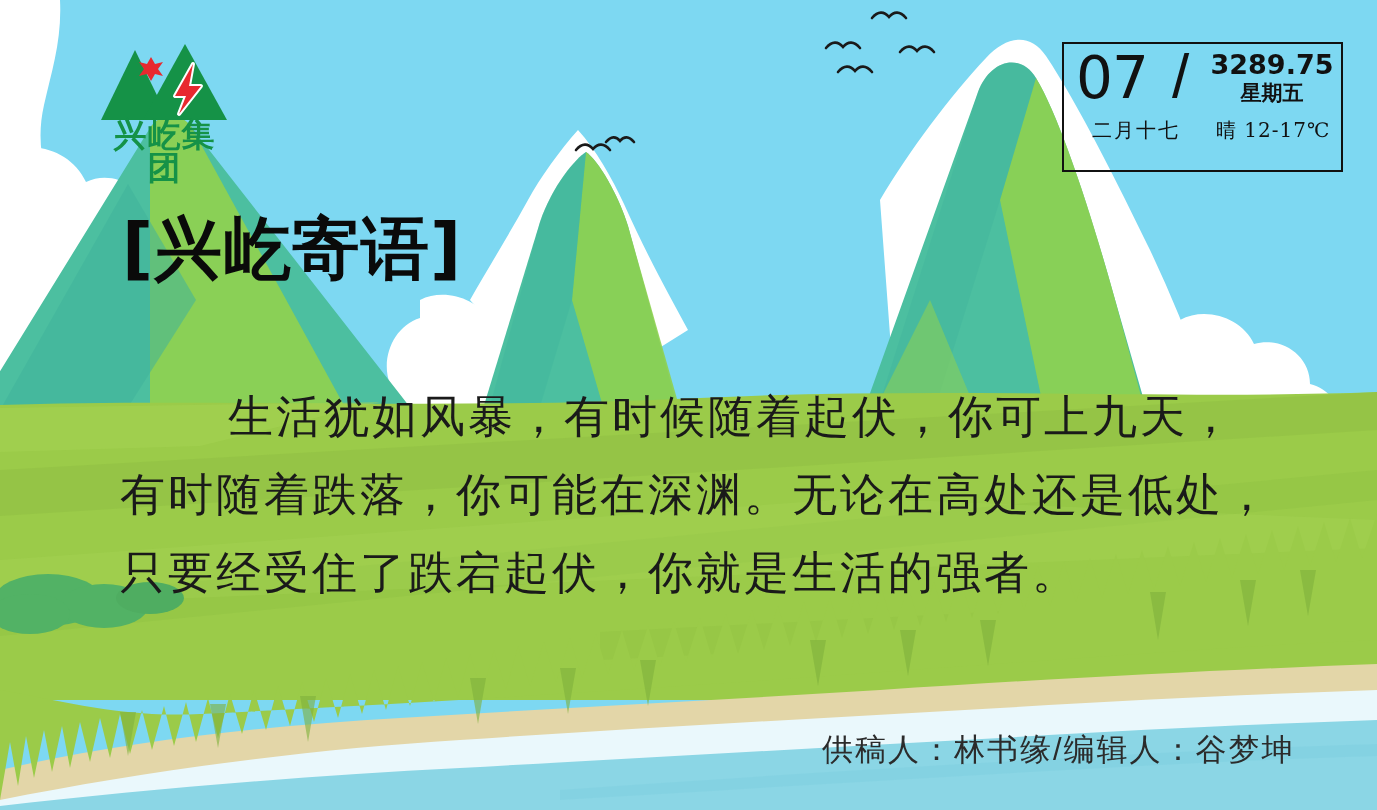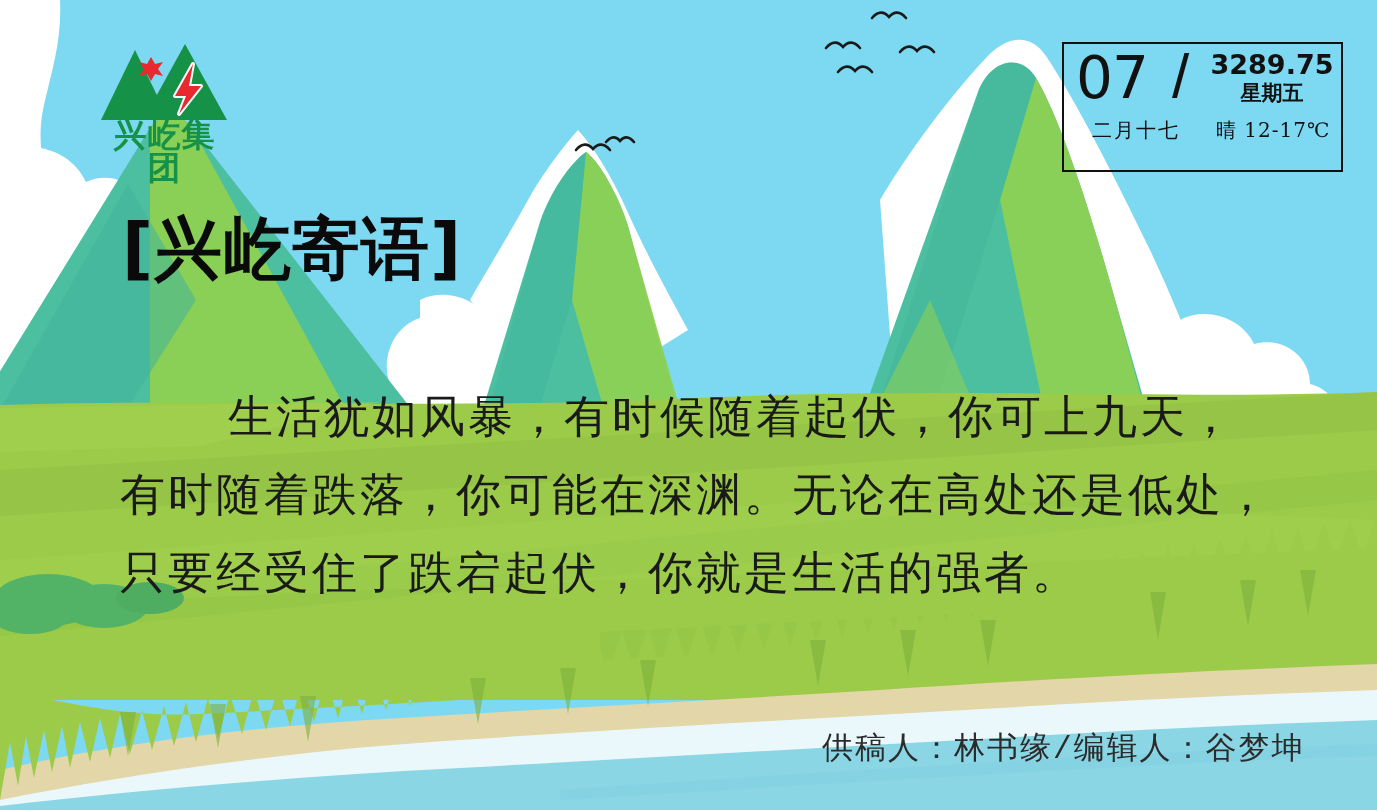--- a/index.html
+++ b/index.html
@@ -155,21 +155,21 @@
 
   
   #footer-credit {
     position: absolute;
     left: 822px;
     top: 731px;
     font-size: 31px;
     line-height: 38px;
     color: #2b2b2b;
     letter-spacing: 2px;
-    font-family: Liberation Mono, monospace;
+    font-family: Liberation Sans, sans-serif;
   }
 </style>
 </head>
 <body>
 
 <div id="poster">
 
   <div class="layer">
     <svg width="1377" height="810" viewBox="0 0 1377 810" xmlns="http://www.w3.org/2000/svg">
 

